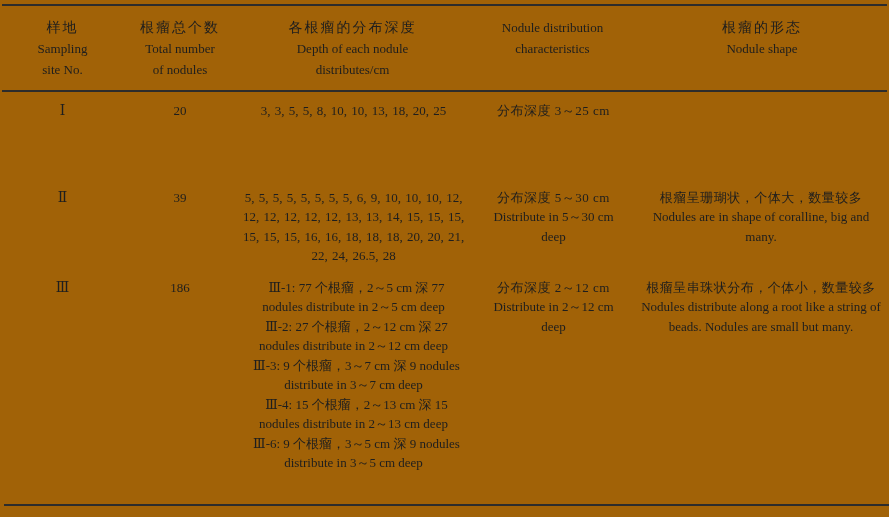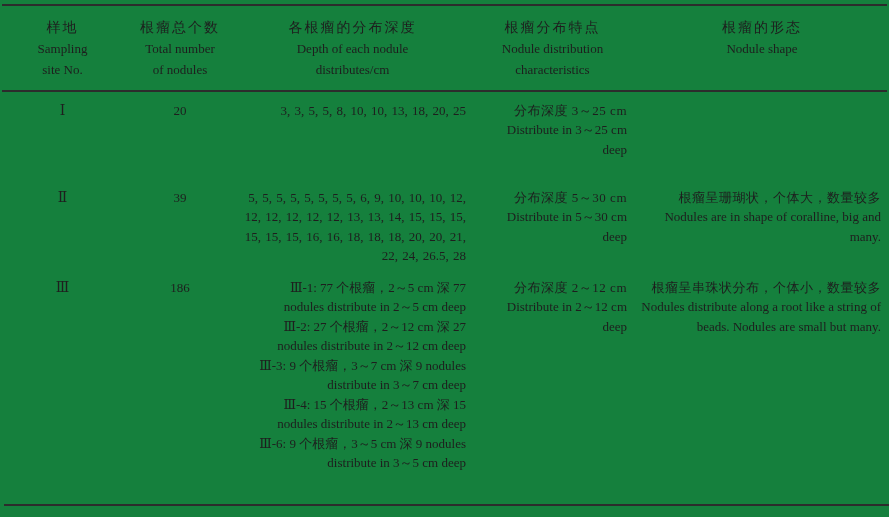--- a/index.html
+++ b/index.html
@@ -3,21 +3,21 @@
 <meta charset="utf-8">
 <style>
   html,body{margin:0;padding:0;}
   body{
     width:889px;height:517px;
     background:#fdfdfc;
     font-family:"Liberation Serif","DejaVu Serif",serif;
     color:#1e1e1e;
     -webkit-font-smoothing:antialiased;
   }
-  .page{position:relative;width:889px;height:517px;overflow:hidden;background:#15803d;}
+  .page{position:relative;width:889px;height:517px;overflow:hidden;background:#a16207;}
   .rule{background:#2c2c2c;width:885px;margin-left:2px;}
   .rule-top{height:2px;margin-top:4px;}
   .rule-mid{height:1.5px;}
   .rule-bottom{height:2px;position:absolute;left:2px;bottom:11px;}
 
   .grid{
     display:grid;
     grid-template-columns:125px 110px 235px 165px 254px;
     width:889px;
   }
@@ -28,21 +28,21 @@
   }
   .hzh{font-size:14px;letter-spacing:2px;}
   .hen{font-size:13px;text-align:center;}
 
   .bcell{
     padding-top:9px;
     font-size:13px;line-height:19.5px;
     vertical-align:top;
   }
   .c-center{text-align:center;}
-  .c-left{text-align:right;}
+  .c-left{text-align:center;}
   .cell-depths{padding-left:6px;padding-right:4px;}
   .cell-dist{padding-left:10px;padding-right:8px;font-family:Liberation Serif, serif;}
   .cell-shape{padding-left:6px;padding-right:8px;}
   .row-1{min-height:87px;}
   .row-2{min-height:90px;}
   .row-3{min-height:238px;}
   .site-label{font-size:14px;}
   .depth-item{text-indent:6px;}
   .zh-line{letter-spacing:0.5px;}
   .num-seq{word-spacing:1px;}
@@ -64,41 +64,39 @@
       <div class="hzh">根瘤总个数</div>
       <div class="hen">Total number</div>
       <div class="hen">of nodules</div>
     </div>
     <div class="hcell">
       <div class="hzh">各根瘤的分布深度</div>
       <div class="hen">Depth of each nodule</div>
       <div class="hen">distributes/cm</div>
     </div>
     <div class="hcell">
-      <div class="hzh">根瘤分布特点</div>
       <div class="hen">Nodule distribution</div>
       <div class="hen">characteristics</div>
     </div>
     <div class="hcell">
       <div class="hzh">根瘤的形态</div>
       <div class="hen">Nodule shape</div>
     </div>
   </div>
 
   <div class="rule rule-mid"></div>
 
   <div class="grid row-1">
     <div class="bcell c-center site-label">Ⅰ</div>
     <div class="bcell c-center">20</div>
     <div class="bcell c-left cell-depths">
       <div class="num-seq">3, 3, 5, 5, 8, 10, 10, 13, 18, 20, 25</div>
     </div>
     <div class="bcell c-left cell-dist">
       <div class="zh-line">分布深度 3～25 cm</div>
-      <div>Distribute in 3～25 cm deep</div>
     </div>
   </div>
 
   <div class="grid row-2">
     <div class="bcell c-center site-label">Ⅱ</div>
     <div class="bcell c-center">39</div>
     <div class="bcell c-left cell-depths">
       <div class="num-seq">5, 5, 5, 5, 5, 5, 5, 5, 6, 9, 10, 10, 10, 12, 12, 12, 12, 12, 12, 13, 13, 14, 15, 15, 15, 15, 15, 15, 16, 16, 18, 18, 18, 20, 20, 21, 22, 24, 26.5, 28</div>
     </div>
     <div class="bcell c-left cell-dist">

